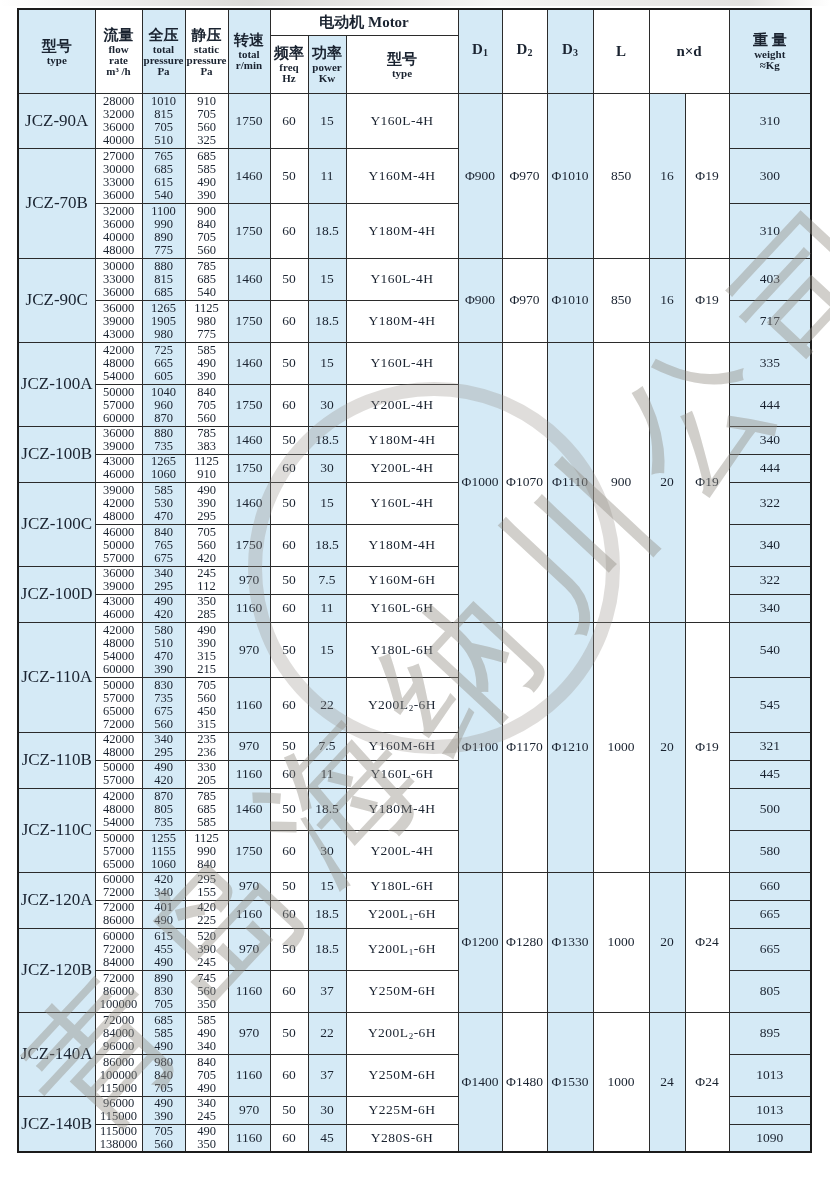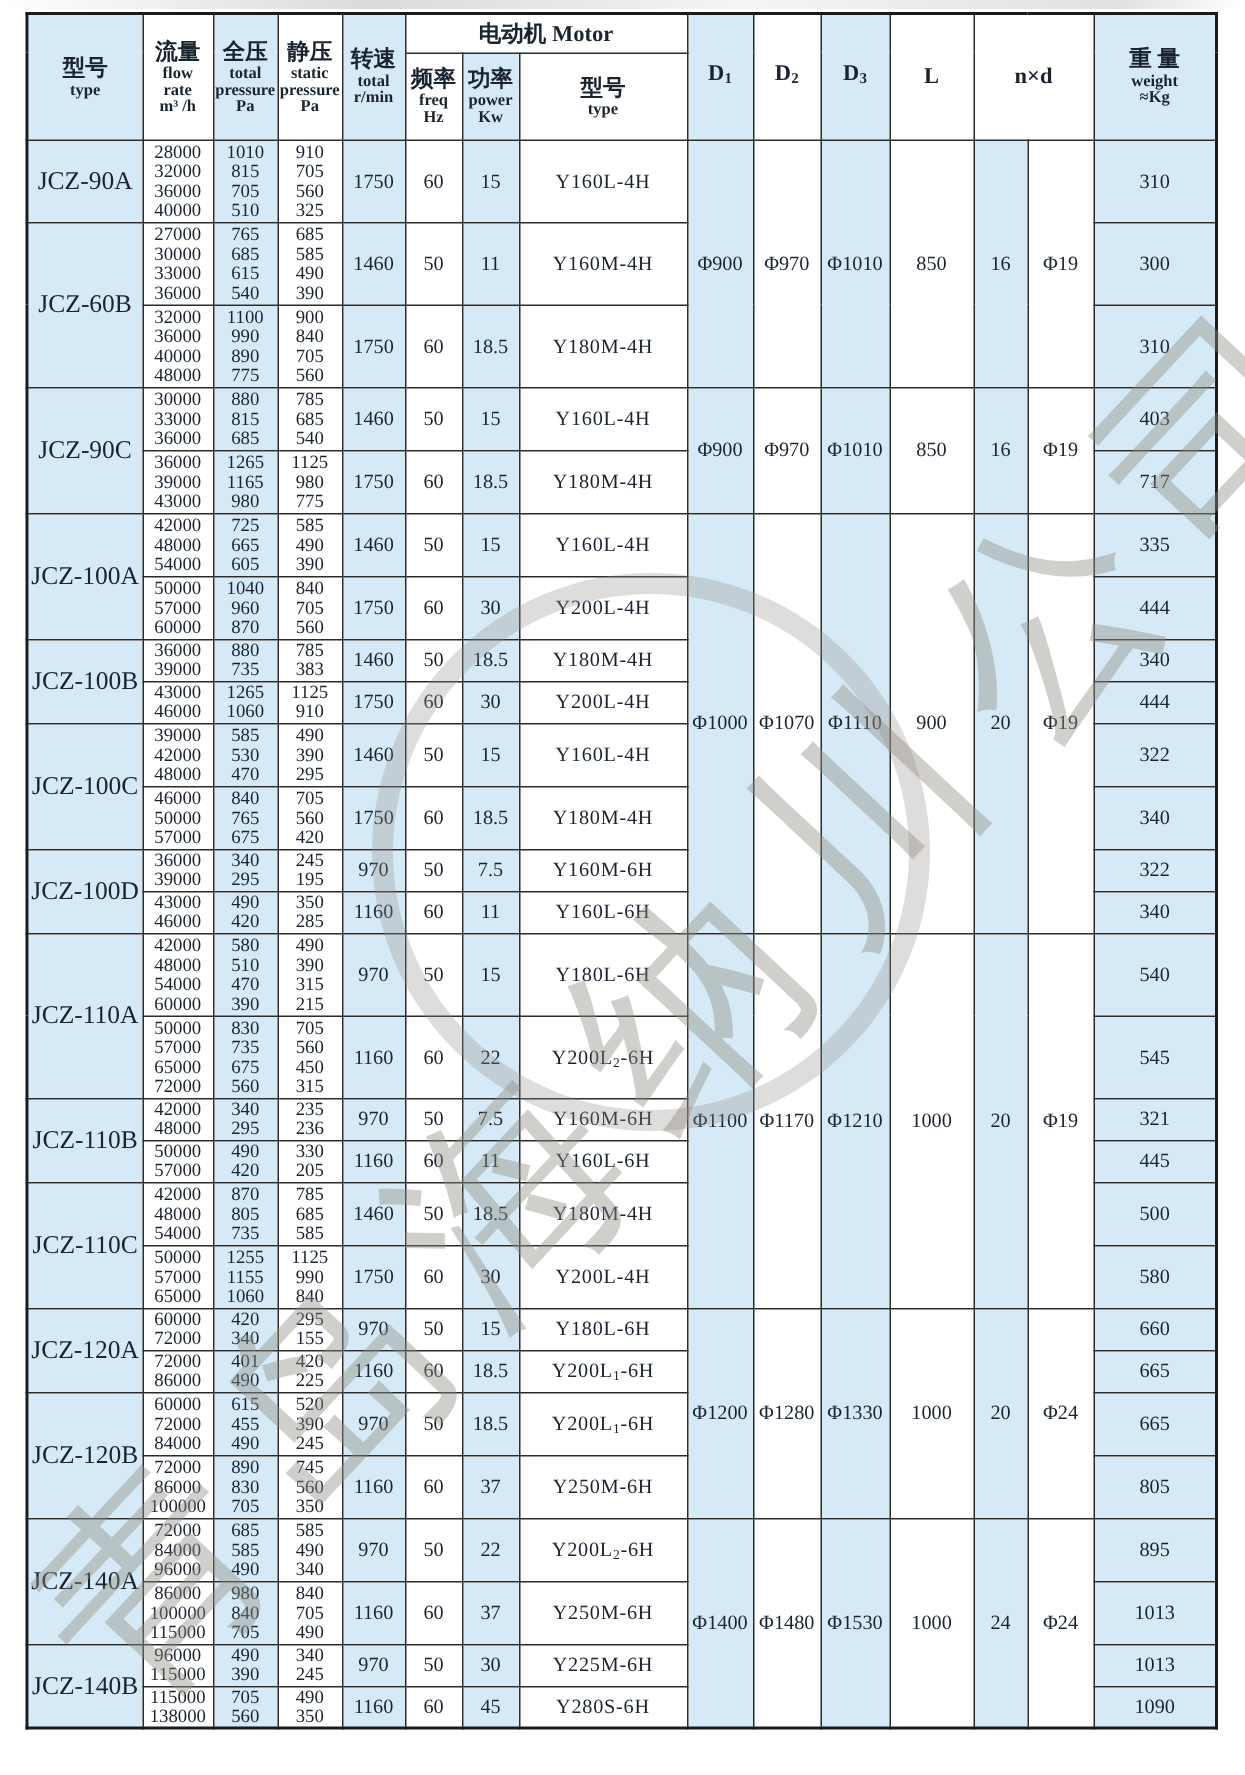--- a/index.html
+++ b/index.html
@@ -164,21 +164,21 @@
           <td class="white motor single">Y160L-4H</td>
           <td class="blue single" rowspan="3">Φ900</td>
           <td class="white single" rowspan="3">Φ970</td>
           <td class="blue single" rowspan="3">Φ1010</td>
           <td class="white single" rowspan="3">850</td>
           <td class="blue single" rowspan="3">16</td>
           <td class="white single" rowspan="3">Φ19</td>
           <td class="blue single">310</td>
         </tr>
         <tr class="h4">
-          <td class="blue model single" rowspan="2">JCZ-60B</td>
+          <td class="blue model single" rowspan="2">JCZ-70B</td>
           <td class="white stack">
             <div>27000</div>
             <div>30000</div>
             <div>33000</div>
             <div>36000</div>
           </td>
           <td class="blue stack">
             <div>765</div>
             <div>685</div>
             <div>615</div>
@@ -251,21 +251,21 @@
           <td class="blue single">403</td>
         </tr>
         <tr class="h3">
           <td class="white stack">
             <div>36000</div>
             <div>39000</div>
             <div>43000</div>
           </td>
           <td class="blue stack">
             <div>1265</div>
-            <div>1165</div>
+            <div>1905</div>
             <div>980</div>
           </td>
           <td class="white stack">
             <div>1125</div>
             <div>980</div>
             <div>775</div>
           </td>
           <td class="blue single">1750</td>
           <td class="white single">60</td>
           <td class="blue single">18.5</td>
@@ -412,21 +412,21 @@
           <td class="white stack">
             <div>36000</div>
             <div>39000</div>
           </td>
           <td class="blue stack">
             <div>340</div>
             <div>295</div>
           </td>
           <td class="white stack">
             <div>245</div>
-            <div>195</div>
+            <div>112</div>
           </td>
           <td class="blue single">970</td>
           <td class="white single">50</td>
           <td class="blue single">7.5</td>
           <td class="white motor single">Y160M-6H</td>
           <td class="blue single">322</td>
         </tr>
         <tr class="h2">
           <td class="white stack">
             <div>43000</div>

